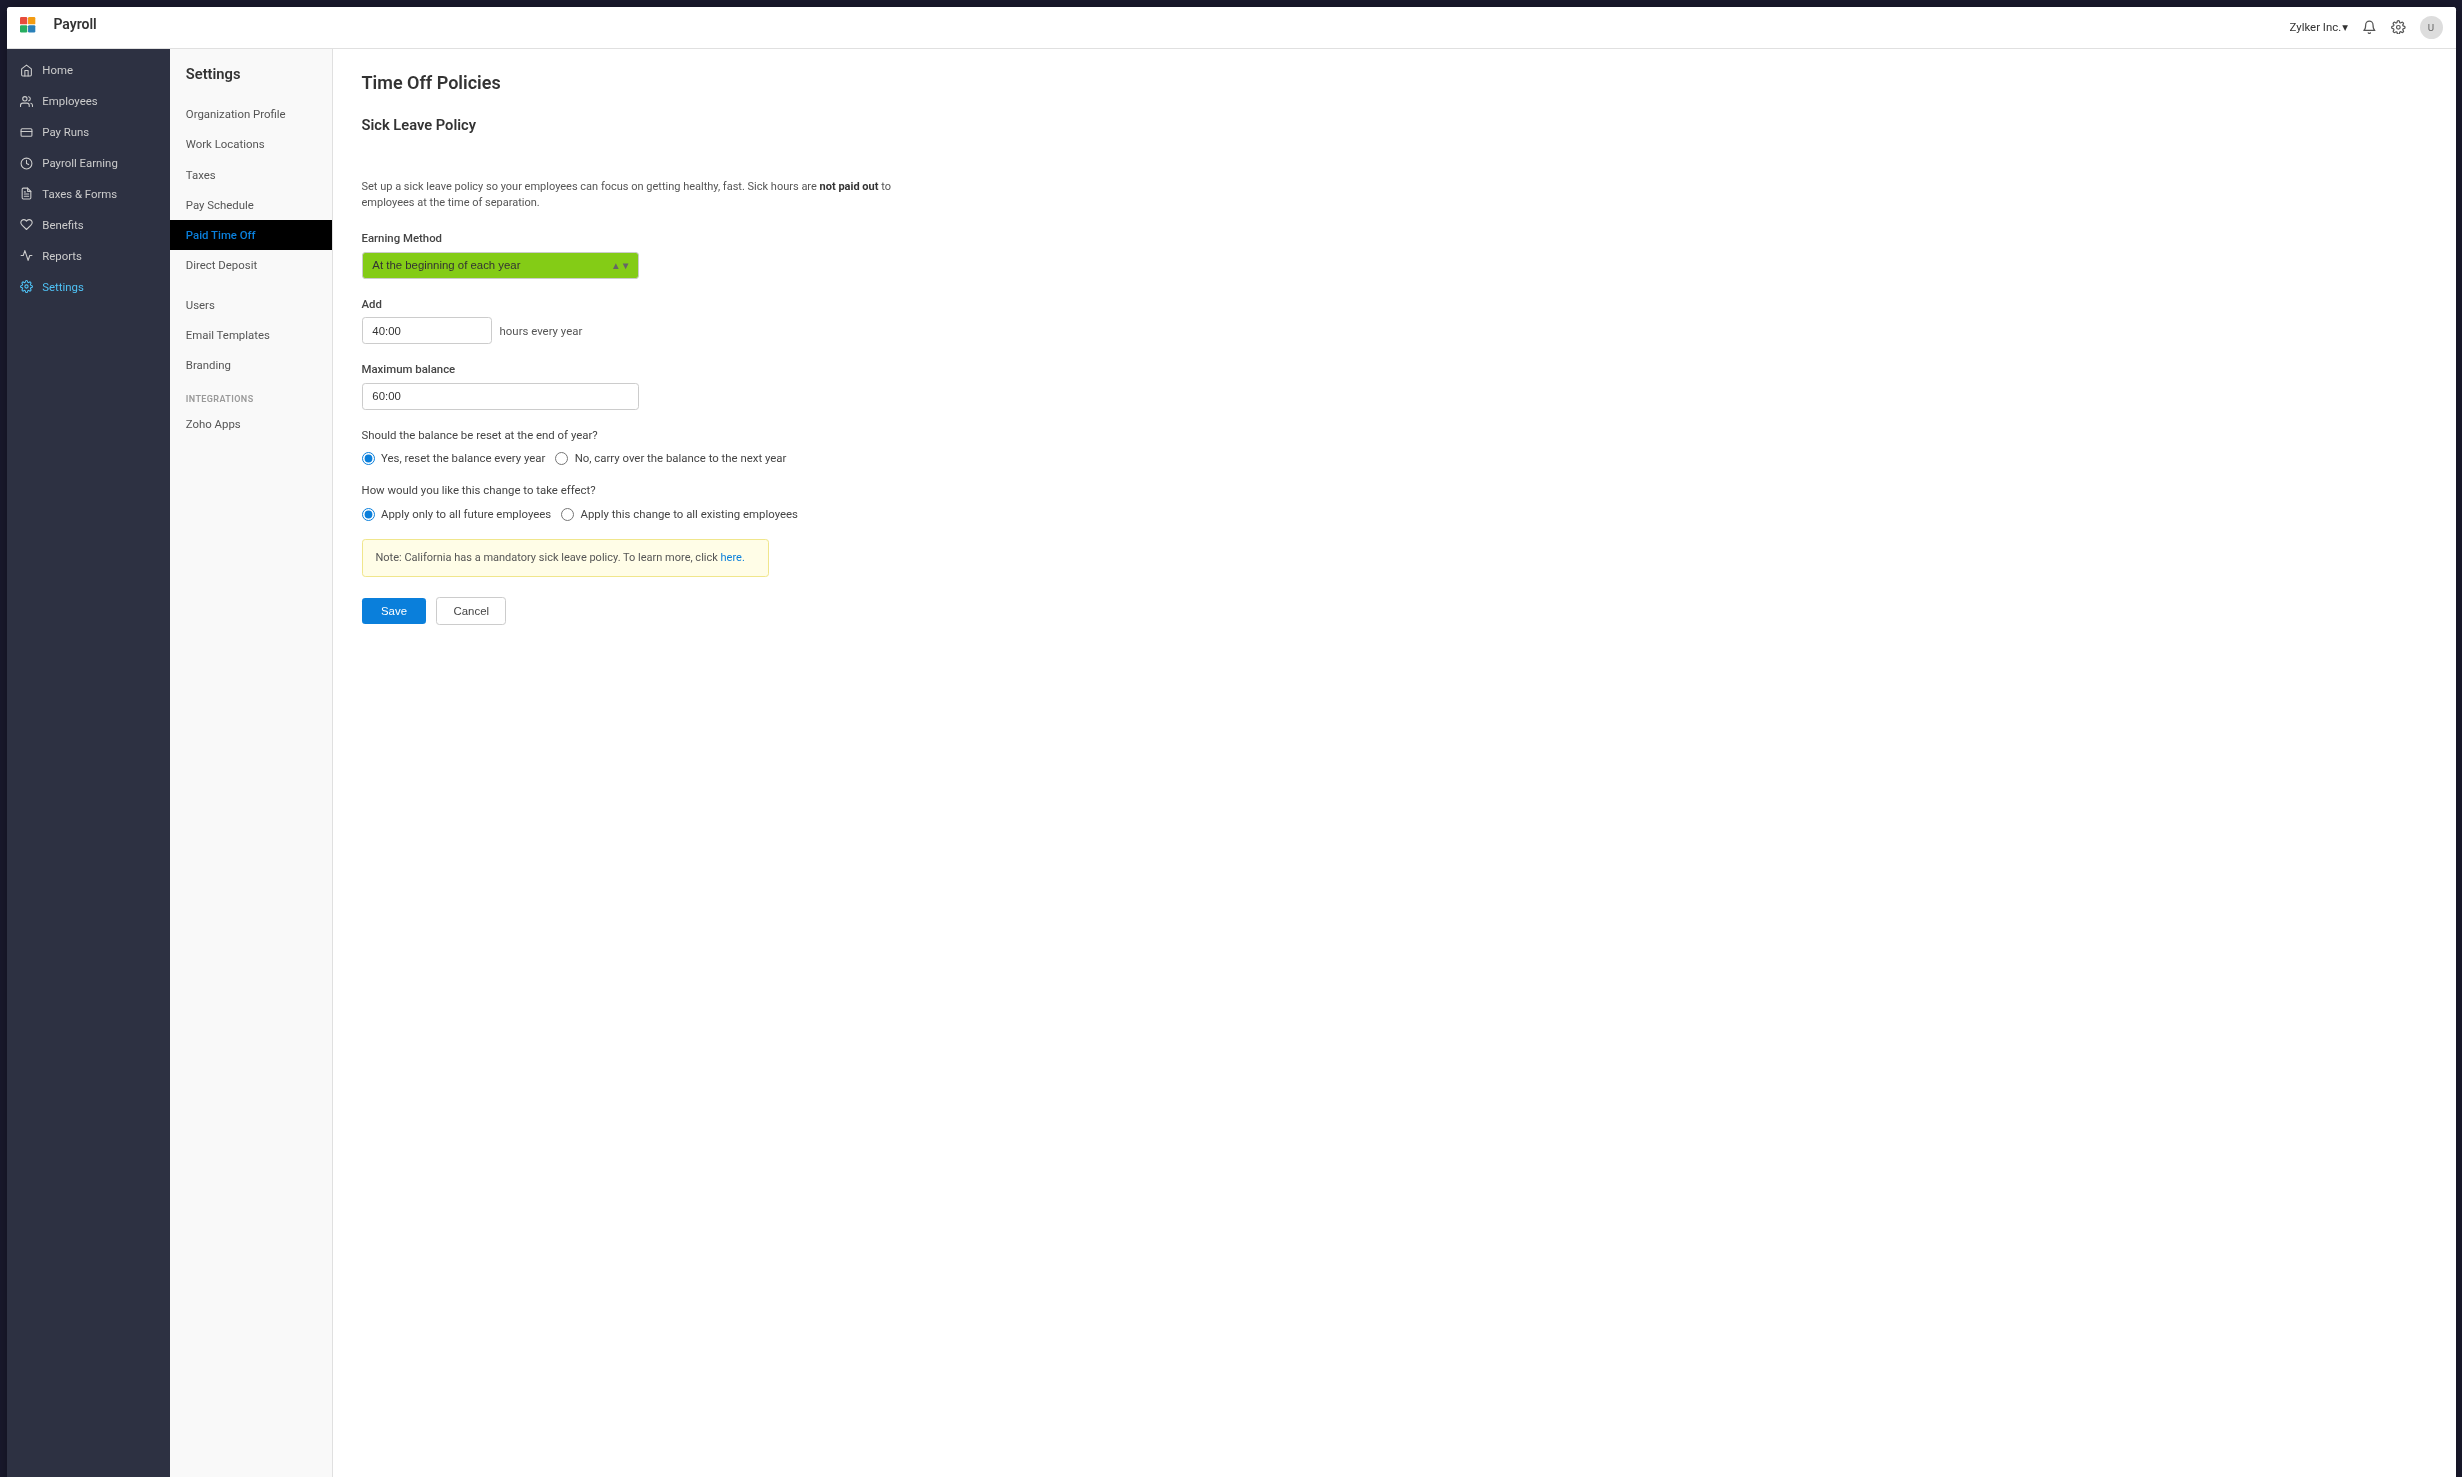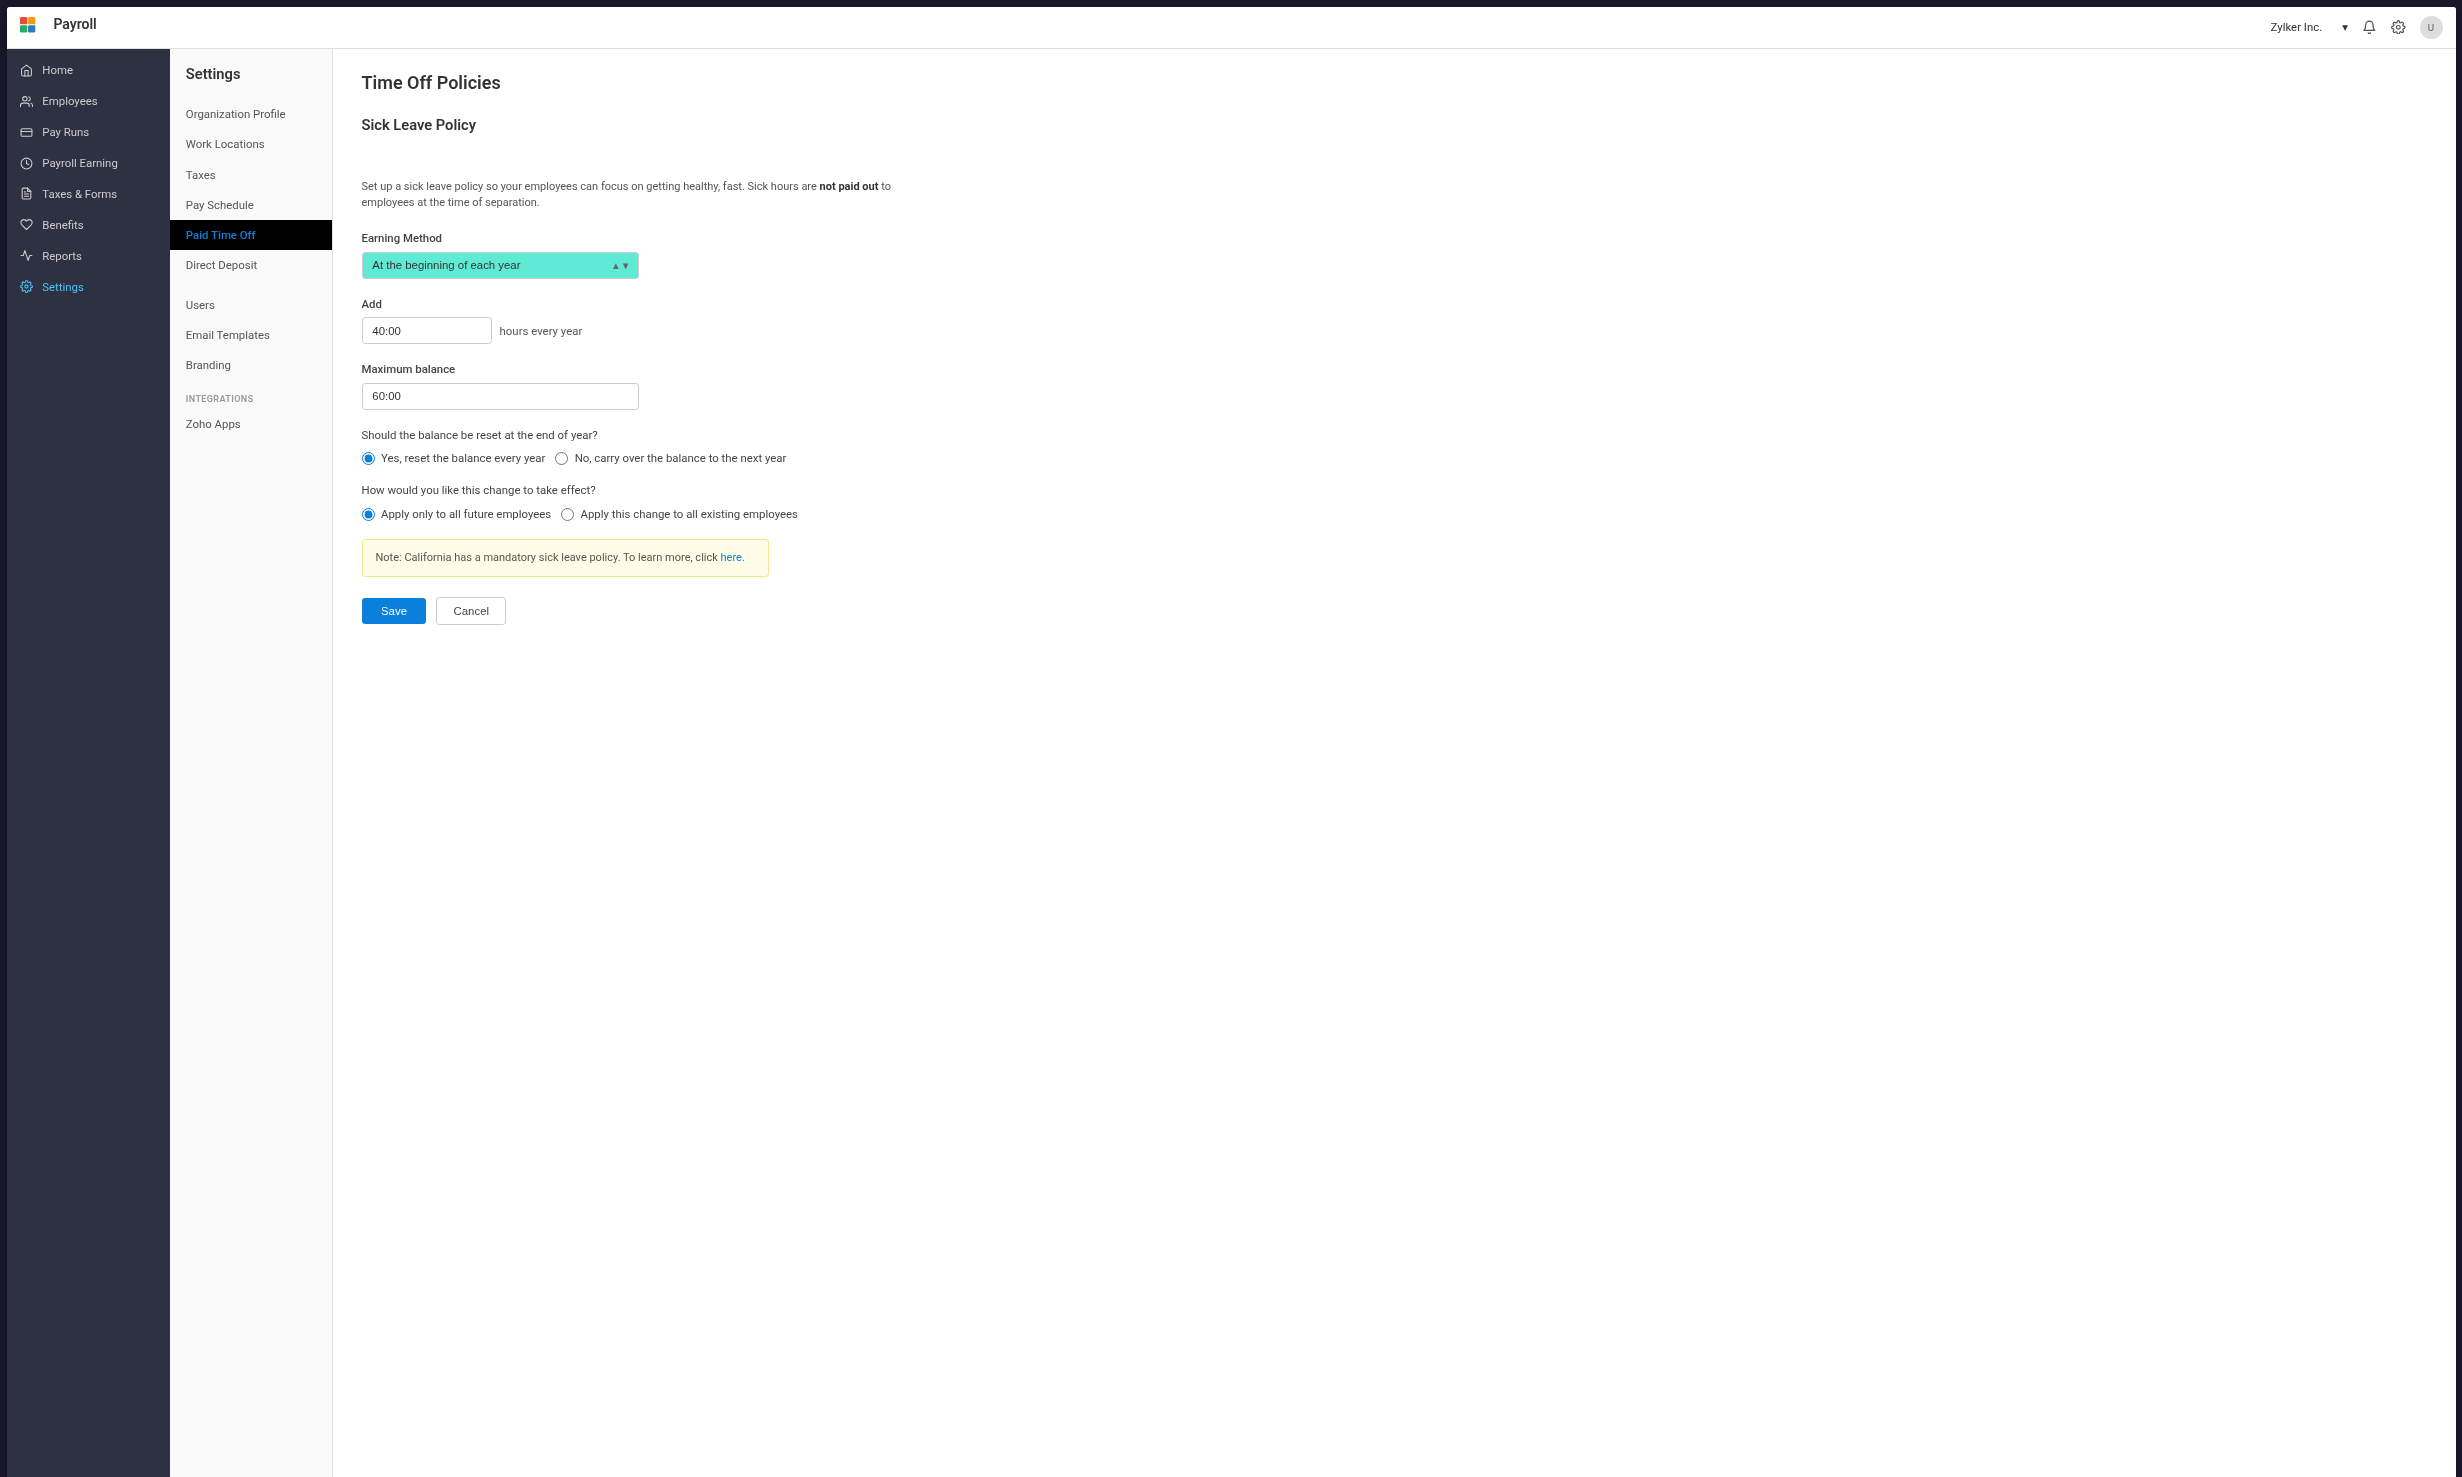--- a/index.html
+++ b/index.html
@@ -8,21 +8,21 @@
     
     .app-shell { display: flex; flex-direction: column; width: 100%; height: 100%; background: #fff; margin: 6.5px; border-radius: 3.3px; overflow: hidden; box-shadow: 0 1.6px 16.3px rgba(0,0,0,0.4); }
 
     
     .topbar { display: flex; align-items: center; height: 42px; background: #fff; border-bottom: 0.8px solid #e0e0e0; padding: 0 13px; flex-shrink: 0; }
     .logo-area { display: flex; align-items: flex-start; gap: 4.9px; margin-right: auto; }
     .logo-box { width: 29px; height: 23px; display: flex; align-items: center; justify-content: center; }
     .logo-svg { width: 29px; height: 19.5px; }
     .logo-text { font-size: 14px; font-weight: 600; color: #333; }
     .topbar-right { display: flex; align-items: center; gap: 13px; }
-    .company-name { font-size: 11.4px; color: #333; display: flex; align-items: center; gap: 20px; cursor: pointer; }
+    .company-name { font-size: 11.4px; color: #333; display: flex; align-items: center; gap: 1px; cursor: pointer; }
     .topbar-icon { width: 16.3px; height: 16.3px; display: flex; align-items: center; justify-content: center; cursor: pointer; color: #555; font-size: 13px; }
 
     
     .main-layout { display: flex; flex: 1; overflow: hidden; }
 
     
     .sidebar { width: 163px; background: #2d3142; flex-shrink: 0; display: flex; flex-direction: column; padding-top: 6.5px; }
     .nav-item { display: flex; align-items: center; gap: 8.1px; padding: 8.1px 13px; color: #ccc; font-size: 11.4px; cursor: pointer; transition: background 0.15s; }
     .nav-item .nav-icon { width: 14.7px; height: 14.7px; flex-shrink: 0; display: flex; align-items: center; justify-content: center; }
     .nav-item.settings-active { color: #4fc3f7; }
@@ -41,21 +41,21 @@
 
     .policy-section { max-width: 570px; }
     .policy-heading { font-size: 14.7px; font-weight: 600; color: #333; margin-bottom: 8.1px; }
     .policy-desc { font-size: 11px; color: #555; line-height: 1.5; margin-bottom: 19.5px; margin-top: 45px; }
     .policy-desc strong { color: #333; }
 
     .form-group { margin-bottom: 18px; }
     .form-label { font-size: 11.4px; color: #444; margin-bottom: 6.5px; font-weight: 500; }
 
     .select-wrapper { position: relative; display: inline-block; }
-    .form-select { appearance: none; -webkit-appearance: none; background: #5eead4; border: 0.8px solid #ccc; border-radius: 3.3px; padding: 6.5px 26px 6.5px 9.8px; font-size: 11.4px; color: #333; width: 277px; cursor: pointer; outline: none; }
+    .form-select { appearance: none; -webkit-appearance: none; background: #84cc16; border: 0.8px solid #ccc; border-radius: 3.3px; padding: 6.5px 26px 6.5px 9.8px; font-size: 11.4px; color: #333; width: 277px; cursor: pointer; outline: none; }
     .select-arrow { position: absolute; right: 8.1px; top: 50%; transform: translateY(-50%); pointer-events: none; color: #666; font-size: 9.8px; }
 
     .input-row { display: flex; align-items: center; gap: 8.1px; }
     .form-input { border: 0.8px solid #ccc; border-radius: 3.3px; padding: 6.5px 9.8px; font-size: 11.4px; color: #333; width: 130px; outline: none; }
     .form-input-wide { border: 0.8px solid #ccc; border-radius: 3.3px; padding: 6.5px 9.8px; font-size: 11.4px; color: #333; width: 277px; outline: none; }
     .input-suffix { font-size: 11.4px; color: #555; }
 
     .question-label { font-size: 11.4px; color: #444; margin-bottom: 9.8px; }
     .radio-group { display: flex; flex-direction: row; gap: 9.8px; margin-bottom: 3.3px; }
     .radio-item { display: flex; align-items: center; gap: 6.5px; font-size: 11.4px; color: #444; cursor: pointer; }

